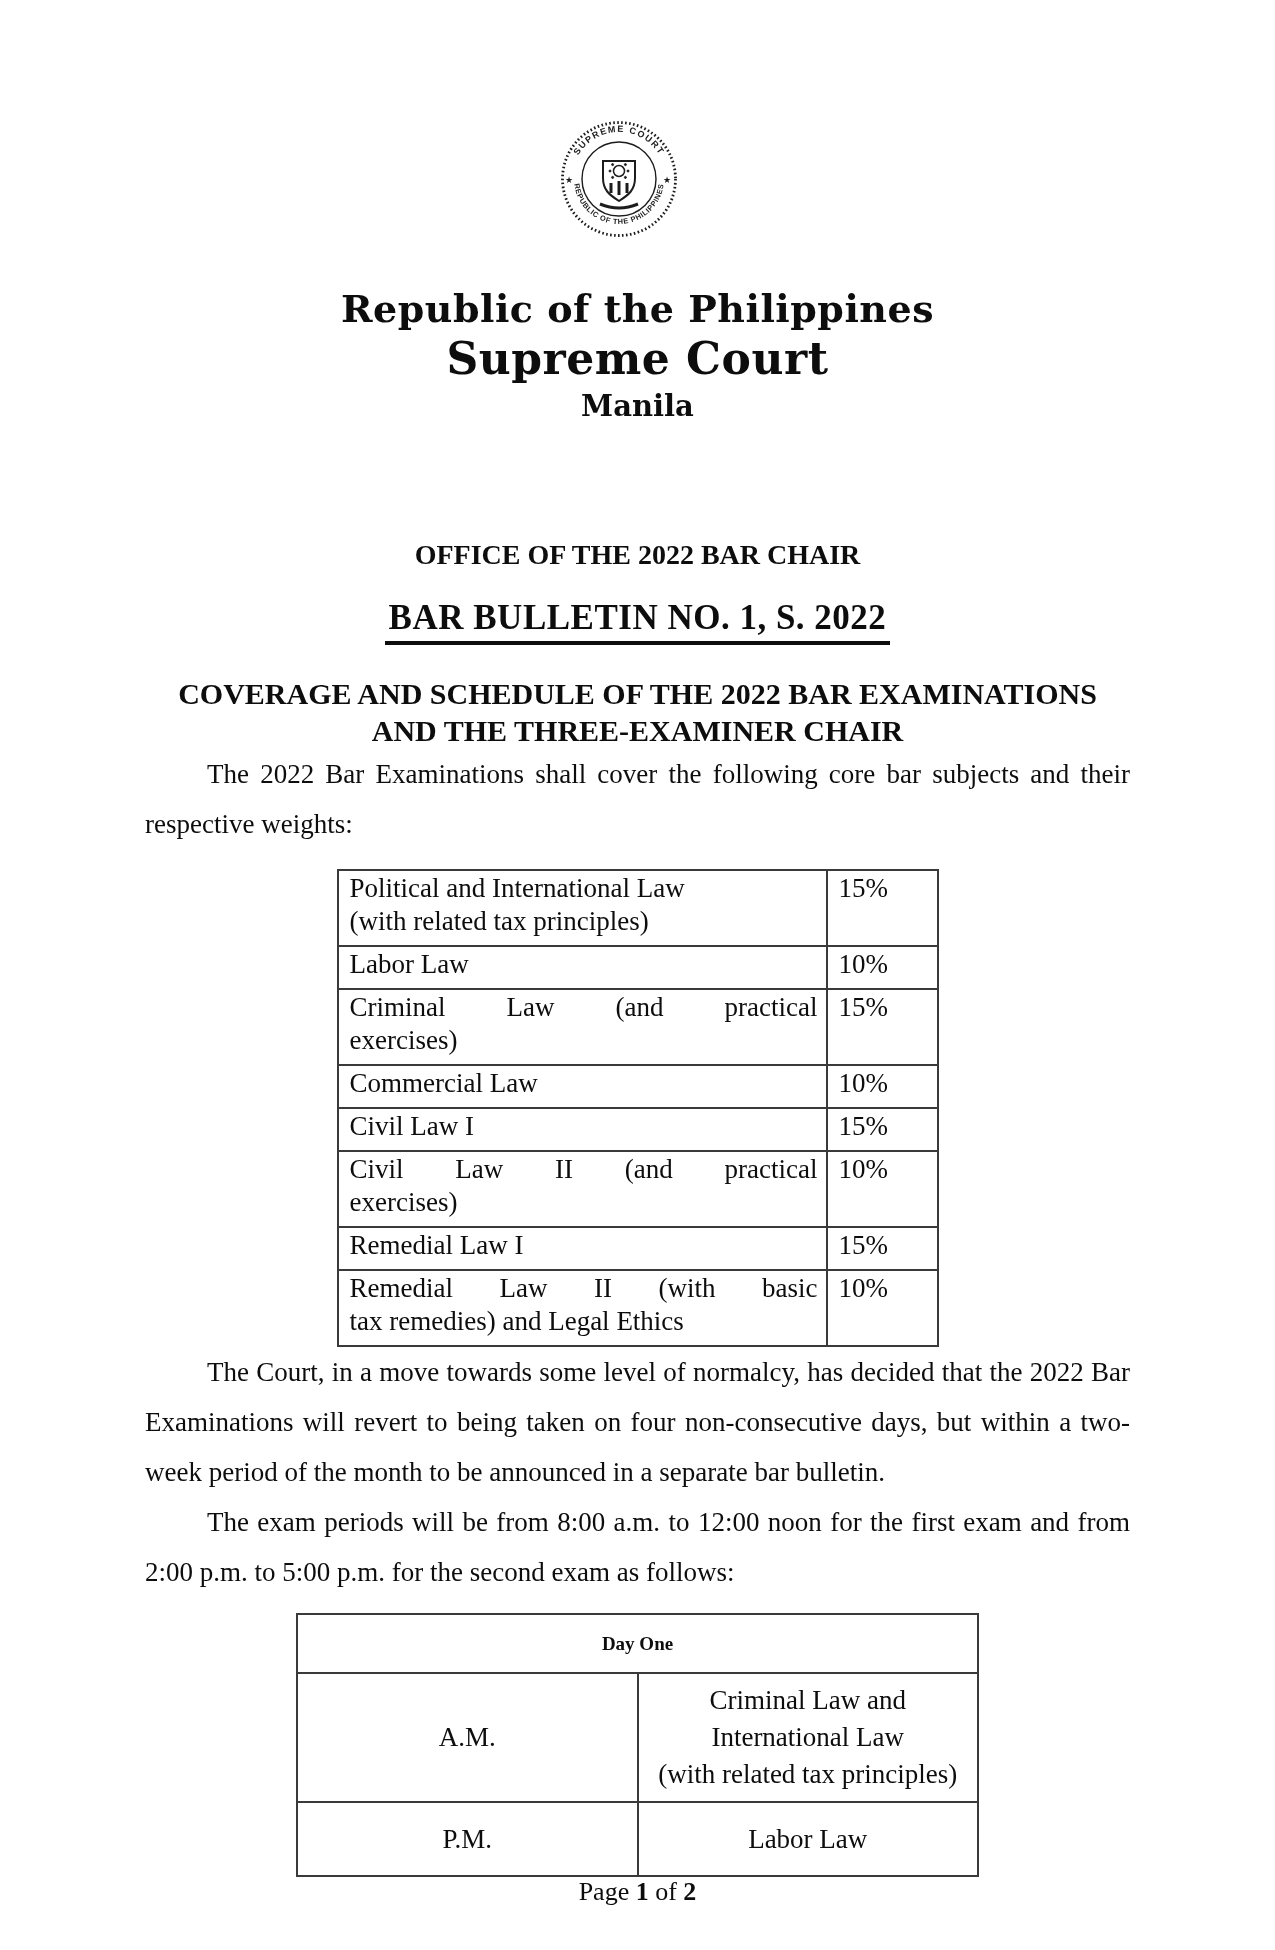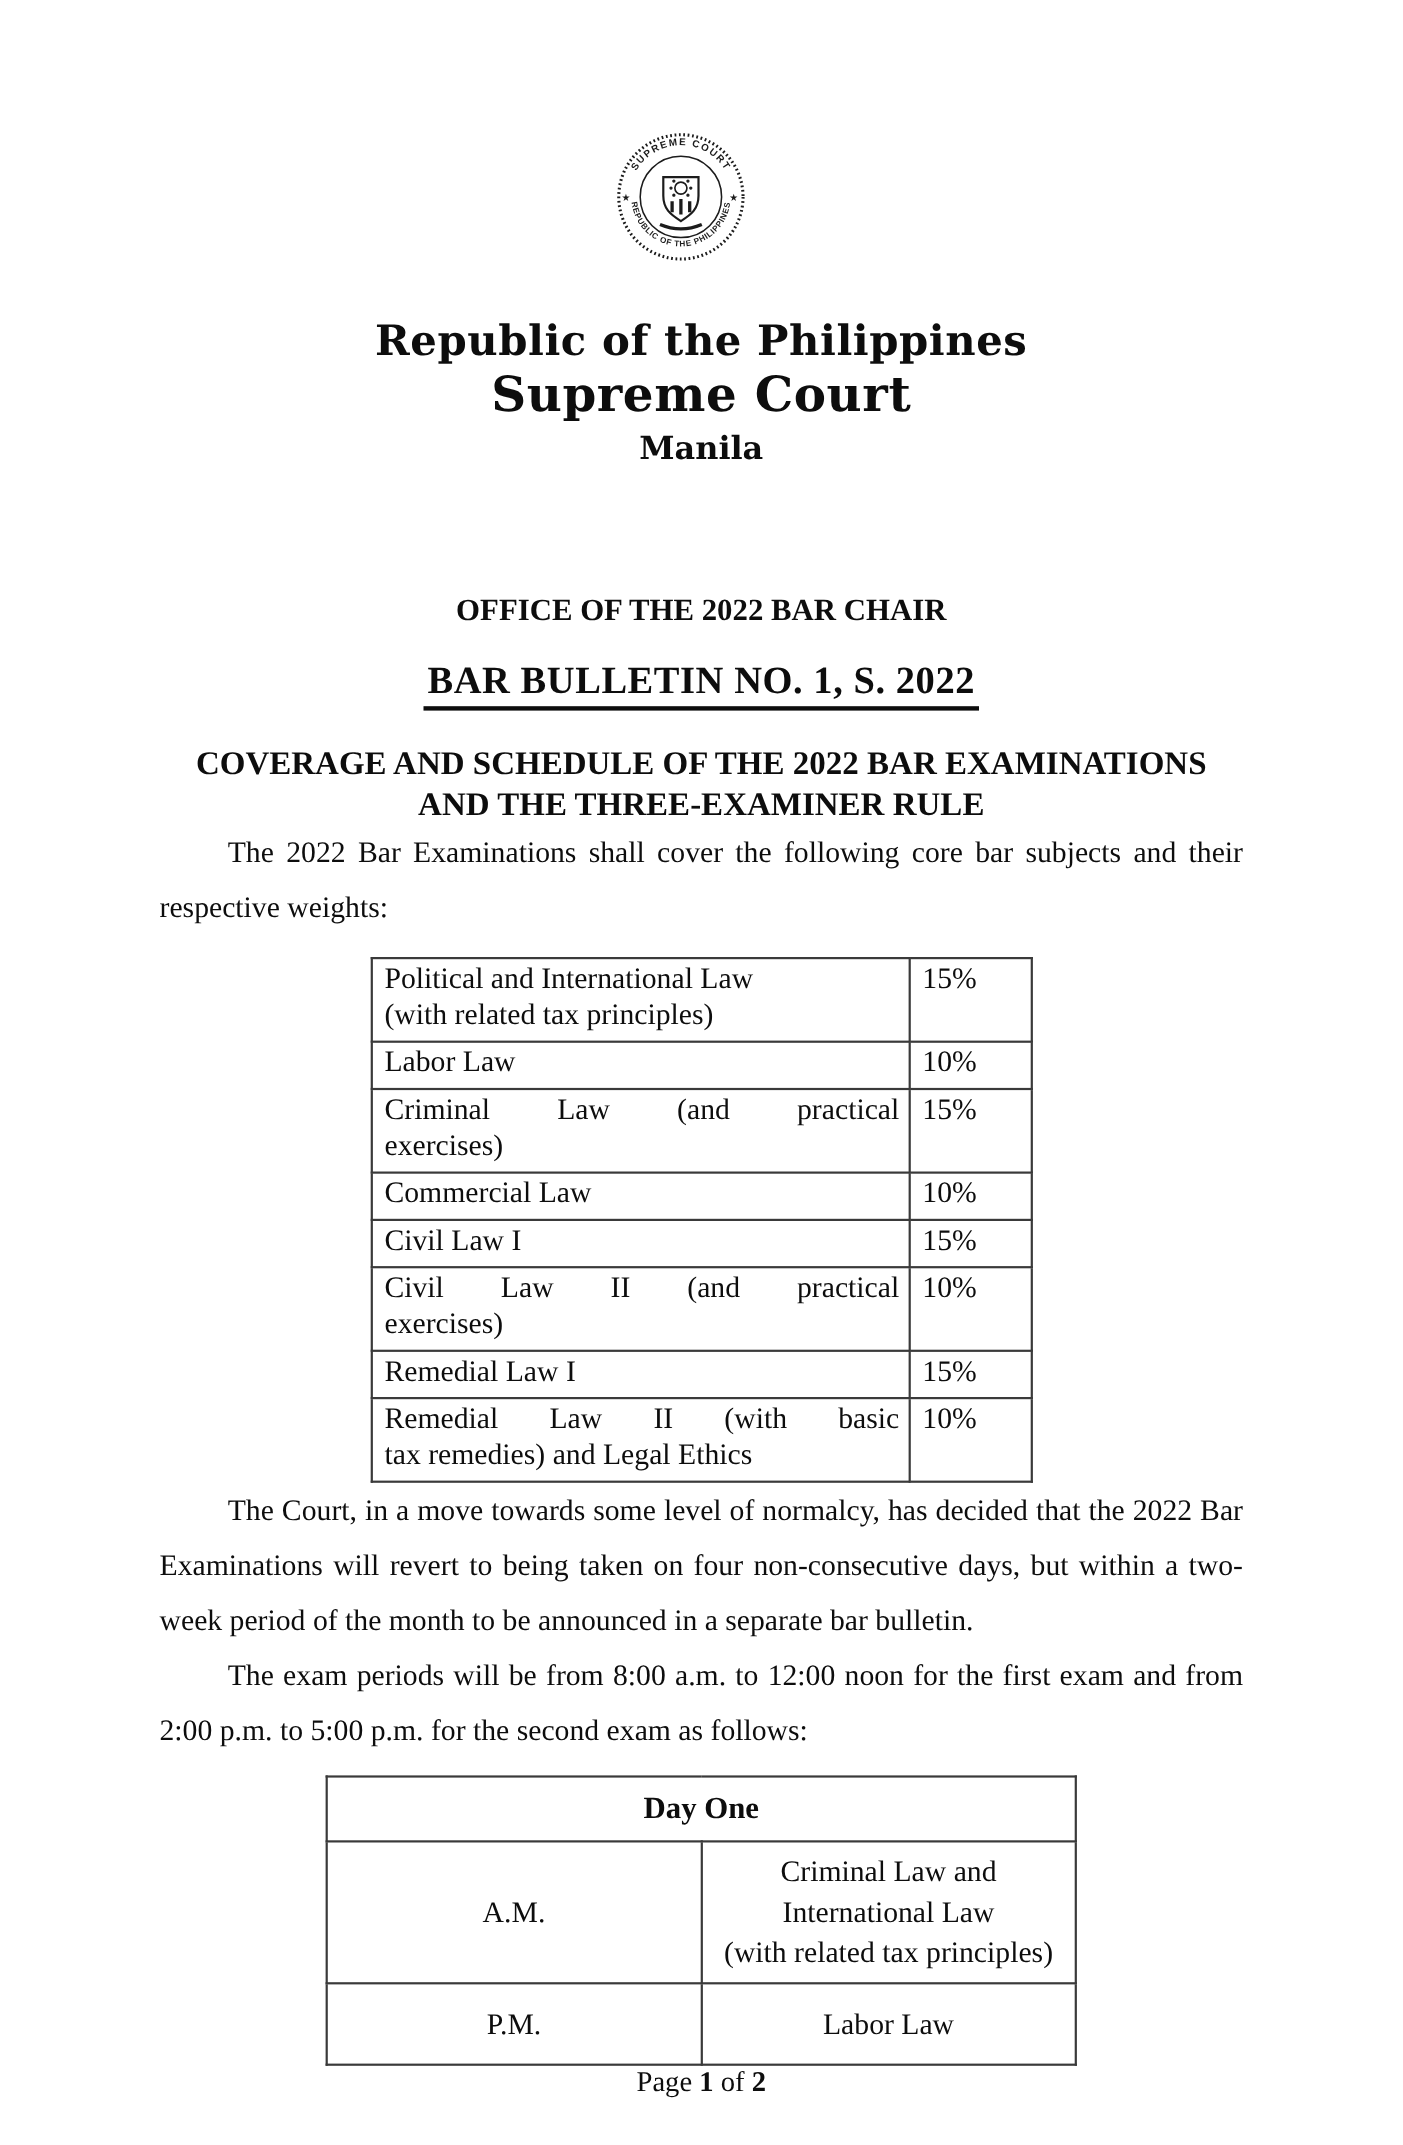--- a/index.html
+++ b/index.html
@@ -38,21 +38,21 @@
     border:2px solid #3a3a3a; vertical-align:top;
     font-size:27px; line-height:33px; padding:1px 8px 7px 11px;
   }
   .col-subject { width:468px; }
   .col-weight  { width:90px; }
   .cell-line { display:block; text-align:justify; }
   .cell-line.stretch { text-align-last:justify; }
 
   table.schedule { border-collapse:collapse; table-layout:fixed; width:683px; margin:16px auto 0 auto; }
   table.schedule th, table.schedule td { border:2px solid #3a3a3a; text-align:center; vertical-align:middle; }
-  .schedule-title-cell { font-size:28px; font-weight:bold; height:55px;font-family:Liberation Serif, serif; }
+  .schedule-title-cell { font-size:19px; font-weight:bold; height:55px;font-family:Liberation Serif, serif; }
   .period-cell { width:153px; font-size:27px; }
   .sched-subject-cell { width:530px; font-size:27px; line-height:37px; padding:8px 6px; }
   .row-am td { height:91px; }
   .row-pm td { height:56px; }
 
   .page-footer { text-align:center; font-size:26px; line-height:30px; }
   .page-footer .bold { font-weight:bold; }
 </style>
 </head>
 <body>
@@ -102,21 +102,21 @@
     </div>
 
     <div class="office-header">OFFICE OF THE 2022 BAR CHAIR</div>
 
     <div class="bulletin-wrap">
       <span class="bulletin-title">BAR BULLETIN NO. 1, S. 2022</span>
     </div>
 
     <div class="coverage-heading">
       <div>COVERAGE AND SCHEDULE OF THE 2022 BAR EXAMINATIONS</div>
-      <div>AND THE THREE-EXAMINER RULE</div>
+      <div>AND THE THREE-EXAMINER CHAIR</div>
     </div>
 
     <p class="body-par p1">The 2022 Bar Examinations shall cover the following core bar subjects and their respective weights:</p>
 
     <table class="weights">
       <tbody>
         <tr>
           <td class="col-subject">
             <span class="cell-line">Political and International Law</span>
             <span class="cell-line">(with related tax principles)</span>

